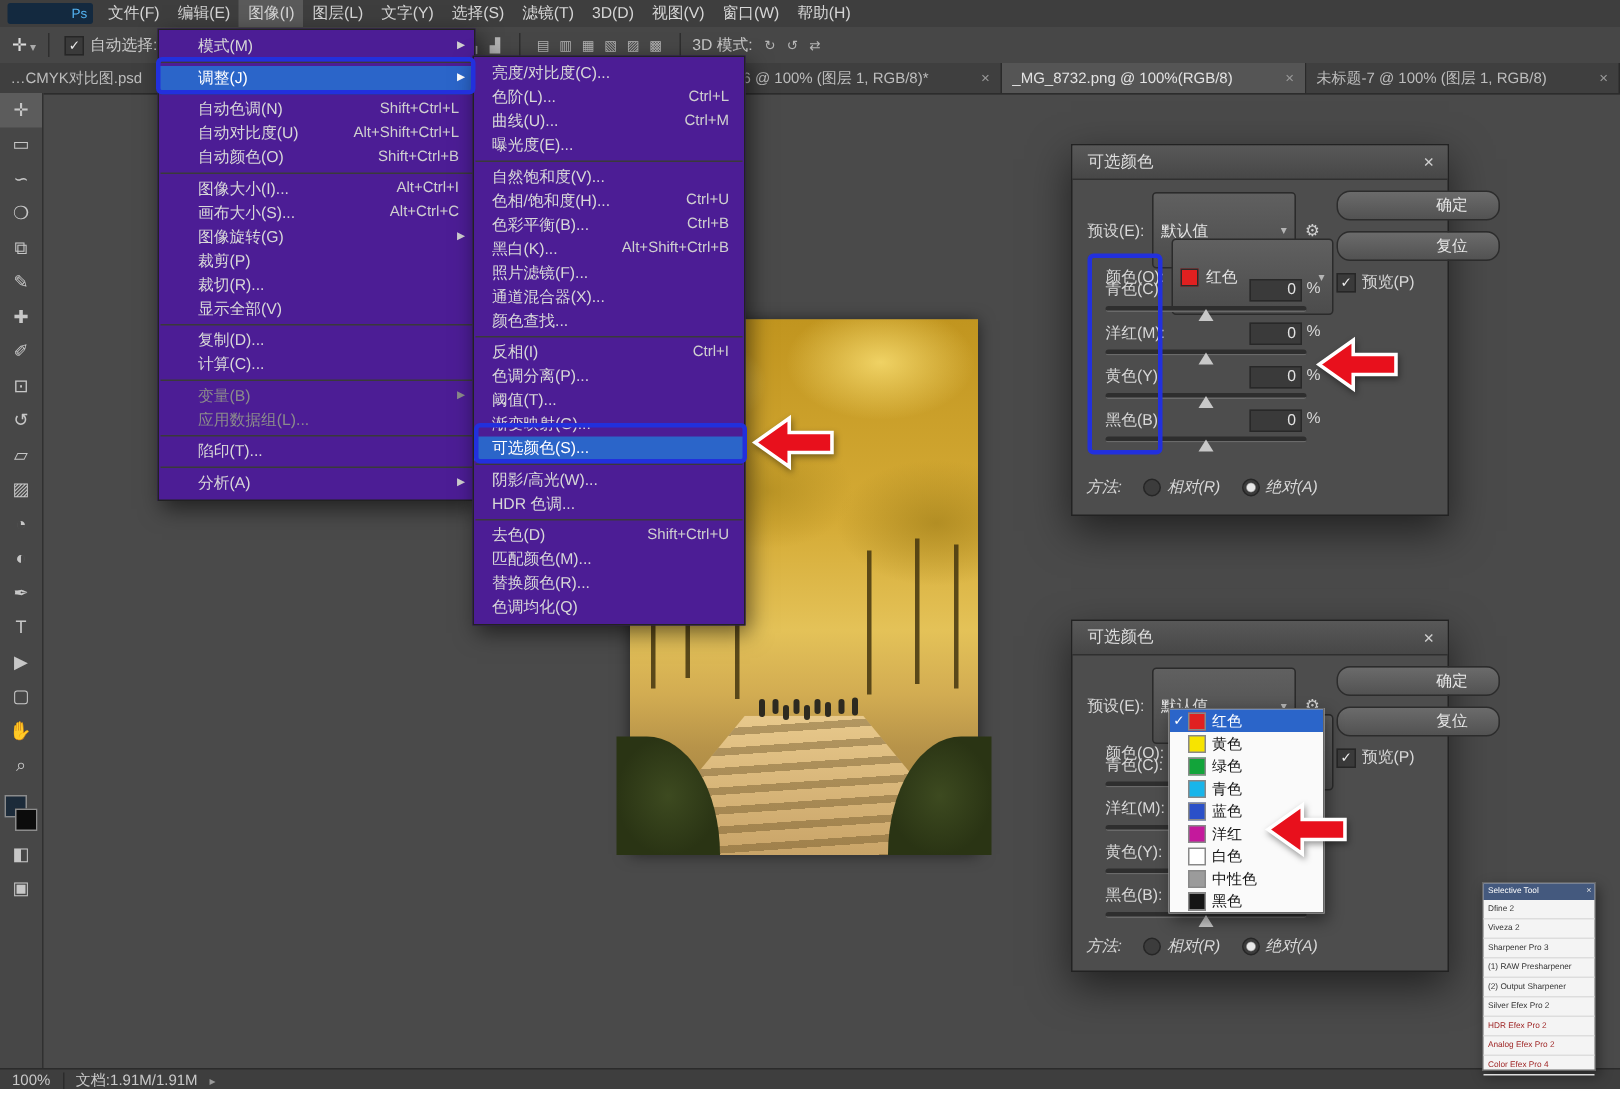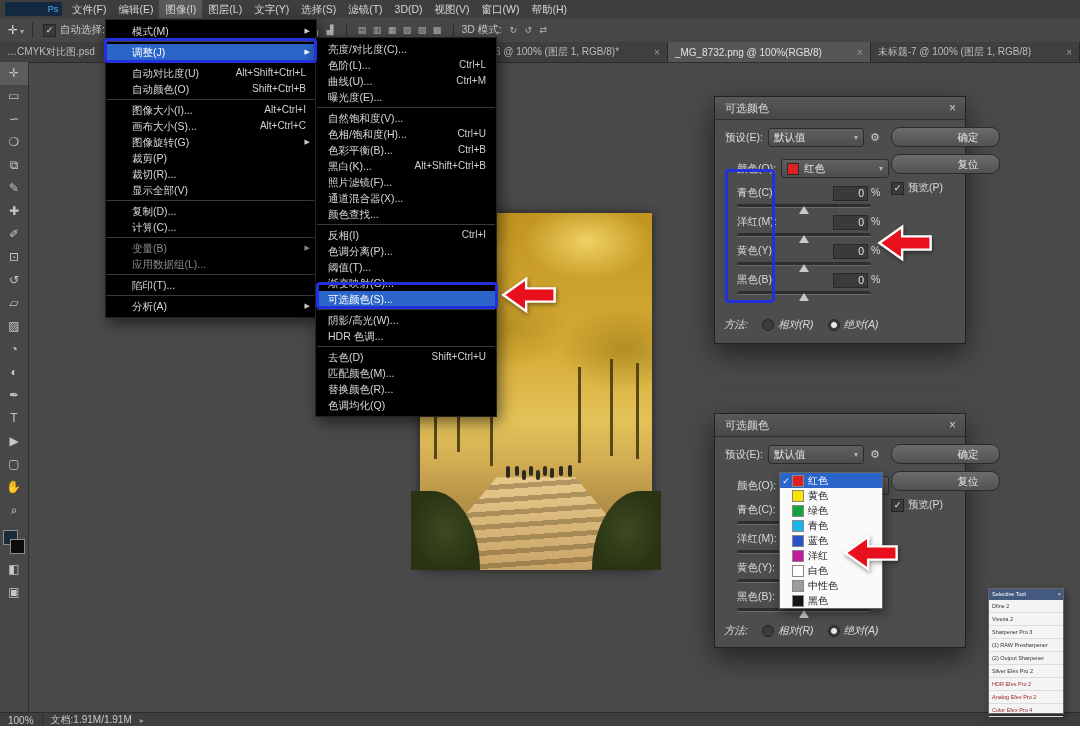--- a/index.html
+++ b/index.html
@@ -55,21 +55,21 @@
   #ph-path{position:absolute;left:0;right:0;bottom:0;height:26%;
     background:linear-gradient(180deg,#e8c98c,#c9a468);
     clip-path:polygon(33% 0,67% 0,100% 100%,0 100%);}
   #ph-path:after{content:"";position:absolute;inset:0;background:repeating-linear-gradient(176deg, rgba(92,70,28,.38) 0 5px, rgba(0,0,0,0) 5px 13px);}
   .bush{position:absolute;bottom:0;width:30%;height:22%;background:radial-gradient(closest-side,#3d4a20,#2a3414);}
   #bush-l{left:-4%;border-top-right-radius:70% 100%;}
   #bush-r{right:-4%;border-top-left-radius:70% 100%;}
   .person{position:absolute;width:4px;height:10px;border-radius:2px;background:#2d2a20;top:71%;}
 
   
-  .menu{position:absolute;background:#000000;border:1px solid #222;box-shadow:3px 5px 14px rgba(0,0,0,.55);z-index:10;padding:3px 0;}
+  .menu{position:absolute;background:#4c1d95;border:1px solid #222;box-shadow:3px 5px 14px rgba(0,0,0,.55);z-index:10;padding:3px 0;}
   #image-menu{left:105px;top:19px;width:210px;}
   #adjust-submenu{left:315px;top:37px;width:180px;}
   .menu-item{position:relative;height:16px;line-height:16px;font-size:10.5px;color:#d8d8d8;}
   #image-menu .mi-label{padding-left:26px;}
   #adjust-submenu .mi-label{padding-left:12px;}
   .mi-short{position:absolute;right:10px;top:0;font-size:10px;color:#cfcfcf;}
   .mi-arrow{position:absolute;right:6px;top:0;font-size:7px;color:#cfcfcf;}
   .menu-item.hl{color:#ffffff;}
   .menu-item.hl .mi-short,.menu-item.hl .mi-arrow{color:#fff;}
   .menu-item.dis{color:#8b8b8b;}
@@ -77,21 +77,21 @@
   .menu-sep{height:0;border-top:1px solid #3a3a3a;margin:2px 1px;}
 
   
   .dialog{position:absolute;width:250px;background:#4d4d4d;border:1px solid #222;box-shadow:0 10px 26px rgba(0,0,0,.55);z-index:5;font-size:10.5px;color:#d8d8d8;}
   #dialog1{left:714px;top:96px;height:246px;}
   #dialog2{left:714px;top:413px;height:233px;}
   .dlg-title{position:absolute;left:0;top:0;right:0;height:22px;background:linear-gradient(#585858,#474747);border-bottom:1px solid #2f2f2f;}
   .dlg-title-text{position:absolute;left:10px;top:0;line-height:22px;color:#dedede;font-size:11px;}
   .dlg-close{position:absolute;right:9px;top:0;line-height:22px;color:#cfcfcf;font-size:12px;}
   .preset-row{position:absolute;left:10px;top:31px;display:flex;align-items:center;}
-  .dd{display:inline-flex;align-items:center;height:17px;background:linear-gradient(#606060,#4c4c4c);border:1px solid #2b2b2b;border-radius:3px;padding:0 5px;color:#e3e3e3;}
+  .dd{display:inline-flex;align-items:center;height:17px;background:linear-gradient(#606060,#4c4c4c);border:1px solid #2b2b2b;border-radius:3px;padding:16px 5px;color:#e3e3e3;}
   .dd .dd-caret{font-size:8px;color:#b5b5b5;margin-left:auto;padding-left:6px;}
   .preset-dd{width:84px;margin-left:5px;}
   .gear{margin-left:6px;color:#cfcfcf;font-size:11px;}
   .color-row{position:absolute;left:22px;top:62px;display:flex;align-items:center;}
   .color-dd{width:96px;margin-left:5px;}
   .swatch{width:10px;height:10px;border:1px solid #2a2a2a;margin-right:5px;display:inline-block;}
   .sliders{position:absolute;left:0;top:88px;width:170px;}
   .srow{position:relative;height:29px;}
   .slabel{position:absolute;left:22px;top:1px;}
   .sval{position:absolute;left:118px;top:1px;width:30px;height:13px;line-height:13px;background:#3a3a3a;border:1px solid #282828;color:#e3e3e3;text-align:right;padding-right:3px;font-size:10.5px;}
@@ -235,20 +235,21 @@
         <span class="person" style="left:60%"></span>
       <span class="person" style="left:64%;height:12px;top:70.5%"></span>
     </div>
   </div>
 
   <div class="menu" id="image-menu">
       <div class="menu-item"><span class="mi-label">模式(M)</span><span class="mi-arrow">▶</span></div>
       <div class="menu-sep"></div>
       <div class="menu-item hl" style="background: rgb(43, 101, 201);"><span class="mi-label">调整(J)</span><span class="mi-arrow">▶</span></div>
       <div class="menu-sep"></div>
+      <div class="menu-item"><span class="mi-label">自动色调(N)</span><span class="mi-short">Shift+Ctrl+L</span></div>
       <div class="menu-item"><span class="mi-label">自动对比度(U)</span><span class="mi-short">Alt+Shift+Ctrl+L</span></div>
       <div class="menu-item"><span class="mi-label">自动颜色(O)</span><span class="mi-short">Shift+Ctrl+B</span></div>
       <div class="menu-sep"></div>
       <div class="menu-item"><span class="mi-label">图像大小(I)...</span><span class="mi-short">Alt+Ctrl+I</span></div>
       <div class="menu-item"><span class="mi-label">画布大小(S)...</span><span class="mi-short">Alt+Ctrl+C</span></div>
       <div class="menu-item"><span class="mi-label">图像旋转(G)</span><span class="mi-arrow">▶</span></div>
       <div class="menu-item"><span class="mi-label">裁剪(P)</span></div>
       <div class="menu-item"><span class="mi-label">裁切(R)...</span></div>
       <div class="menu-item"><span class="mi-label">显示全部(V)</span></div>
       <div class="menu-sep"></div>

